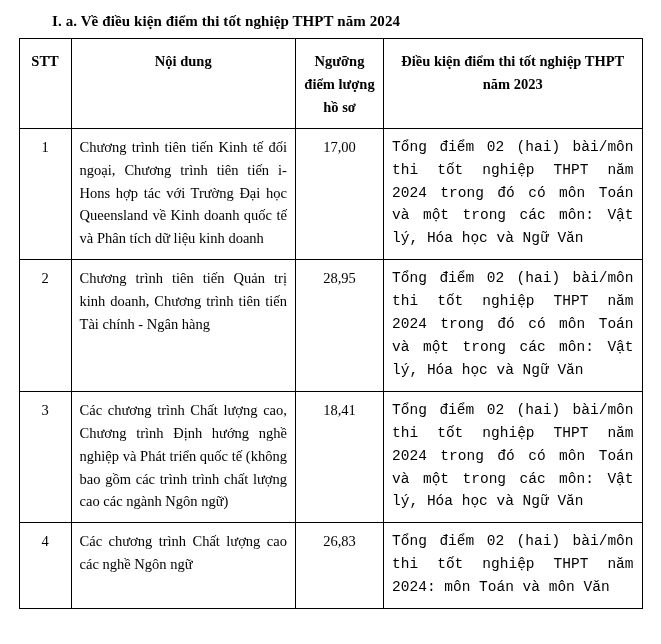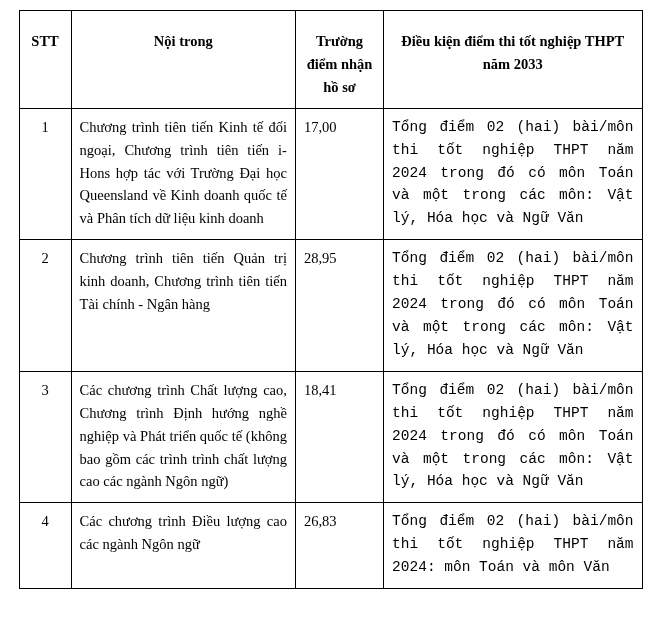--- a/index.html
+++ b/index.html
@@ -39,21 +39,21 @@
     border: 1px solid #000000;
     vertical-align: top;
     padding: 7px 8px 9px 8px;
     font-size: 14.5px;
     line-height: 1.58;
   }
   table.main-table thead th {
     text-align: center;
     font-weight: bold;
     vertical-align: top;
-    padding-top: 19px;
+    padding-top: 11px;
     padding-bottom: 9px;
   }
   .col-stt { width: 52px; }
   .col-noidung { width: 224px; }
   .col-nguong { width: 88px; }
   .col-dieukien { width: 258px; }
 
   td.cell-stt {
     text-align: center;
     vertical-align: top;
@@ -61,54 +61,55 @@
   }
   td.cell-noidung {
     text-align: justify;
     text-align-last: left;
     hyphens: none;
     padding-left: 9px;
     padding-right: 9px;
     margin-left: 45px;
   }
   td.cell-nguong {
-    text-align: left;
+    text-align: center;
     vertical-align: top;
     padding-top: 9px;
   }
   td.cell-dieukien {
     text-align: justify;
     text-align-last: left;
     padding-left: 9px;
     padding-right: 9px;
     font-family: Liberation Mono, monospace;
   }
   .hdr-nguong {
     line-height: 1.55;
   }
 </style>
 </head>
 <body>
 
 <div class="page">
 
+  <div class="doc-title">I. a. Về điều kiện điểm thi tốt nghiệp THPT năm 2024</div>
 
   <table class="main-table">
     <colgroup>
       <col class="col-stt">
       <col class="col-noidung">
       <col class="col-nguong">
       <col class="col-dieukien">
     </colgroup>
     <thead>
       <tr>
         <th>STT</th>
-        <th>Nội trong</th>
-        <th class="hdr-nguong">Trường điểm nhận hồ sơ</th>
-        <th>Điều kiện điểm thi tốt nghiệp THPT năm 2033</th>
+        <th>Nội dung</th>
+        <th class="hdr-nguong">Ngưỡng điểm lượng hồ sơ</th>
+        <th>Điều kiện điểm thi tốt nghiệp THPT năm 2023</th>
       </tr>
     </thead>
     <tbody>
       <tr>
         <td class="cell-stt">1</td>
         <td class="cell-noidung">Chương trình tiên tiến Kinh tế đối ngoại, Chương trình tiên tiến i-Hons hợp tác với Trường Đại học Queensland về Kinh doanh quốc tế và Phân tích dữ liệu kinh doanh</td>
         <td class="cell-nguong">17,00</td>
         <td class="cell-dieukien">Tổng điểm 02 (hai) bài/môn thi tốt nghiệp THPT năm 2024 trong đó có môn Toán và một trong các môn: Vật lý, Hóa học và Ngữ Văn</td>
       </tr>
       <tr>
@@ -118,20 +119,20 @@
         <td class="cell-dieukien">Tổng điểm 02 (hai) bài/môn thi tốt nghiệp THPT năm 2024 trong đó có môn Toán và một trong các môn: Vật lý, Hóa học và Ngữ Văn</td>
       </tr>
       <tr>
         <td class="cell-stt">3</td>
         <td class="cell-noidung">Các chương trình Chất lượng cao, Chương trình Định hướng nghề nghiệp và Phát triển quốc tế (không bao gồm các trình trình chất lượng cao các ngành Ngôn ngữ)</td>
         <td class="cell-nguong">18,41</td>
         <td class="cell-dieukien">Tổng điểm 02 (hai) bài/môn thi tốt nghiệp THPT năm 2024 trong đó có môn Toán và một trong các môn: Vật lý, Hóa học và Ngữ Văn</td>
       </tr>
       <tr>
         <td class="cell-stt">4</td>
-        <td class="cell-noidung">Các chương trình Điều lượng cao các ngành Ngôn ngữ</td>
+        <td class="cell-noidung">Các chương trình Chất lượng cao các nghề Ngôn ngữ</td>
         <td class="cell-nguong">26,83</td>
         <td class="cell-dieukien">Tổng điểm 02 (hai) bài/môn thi tốt nghiệp THPT năm 2024: môn Toán và môn Văn</td>
       </tr>
     </tbody>
   </table>
 
 </div>
 
 </body></html>

